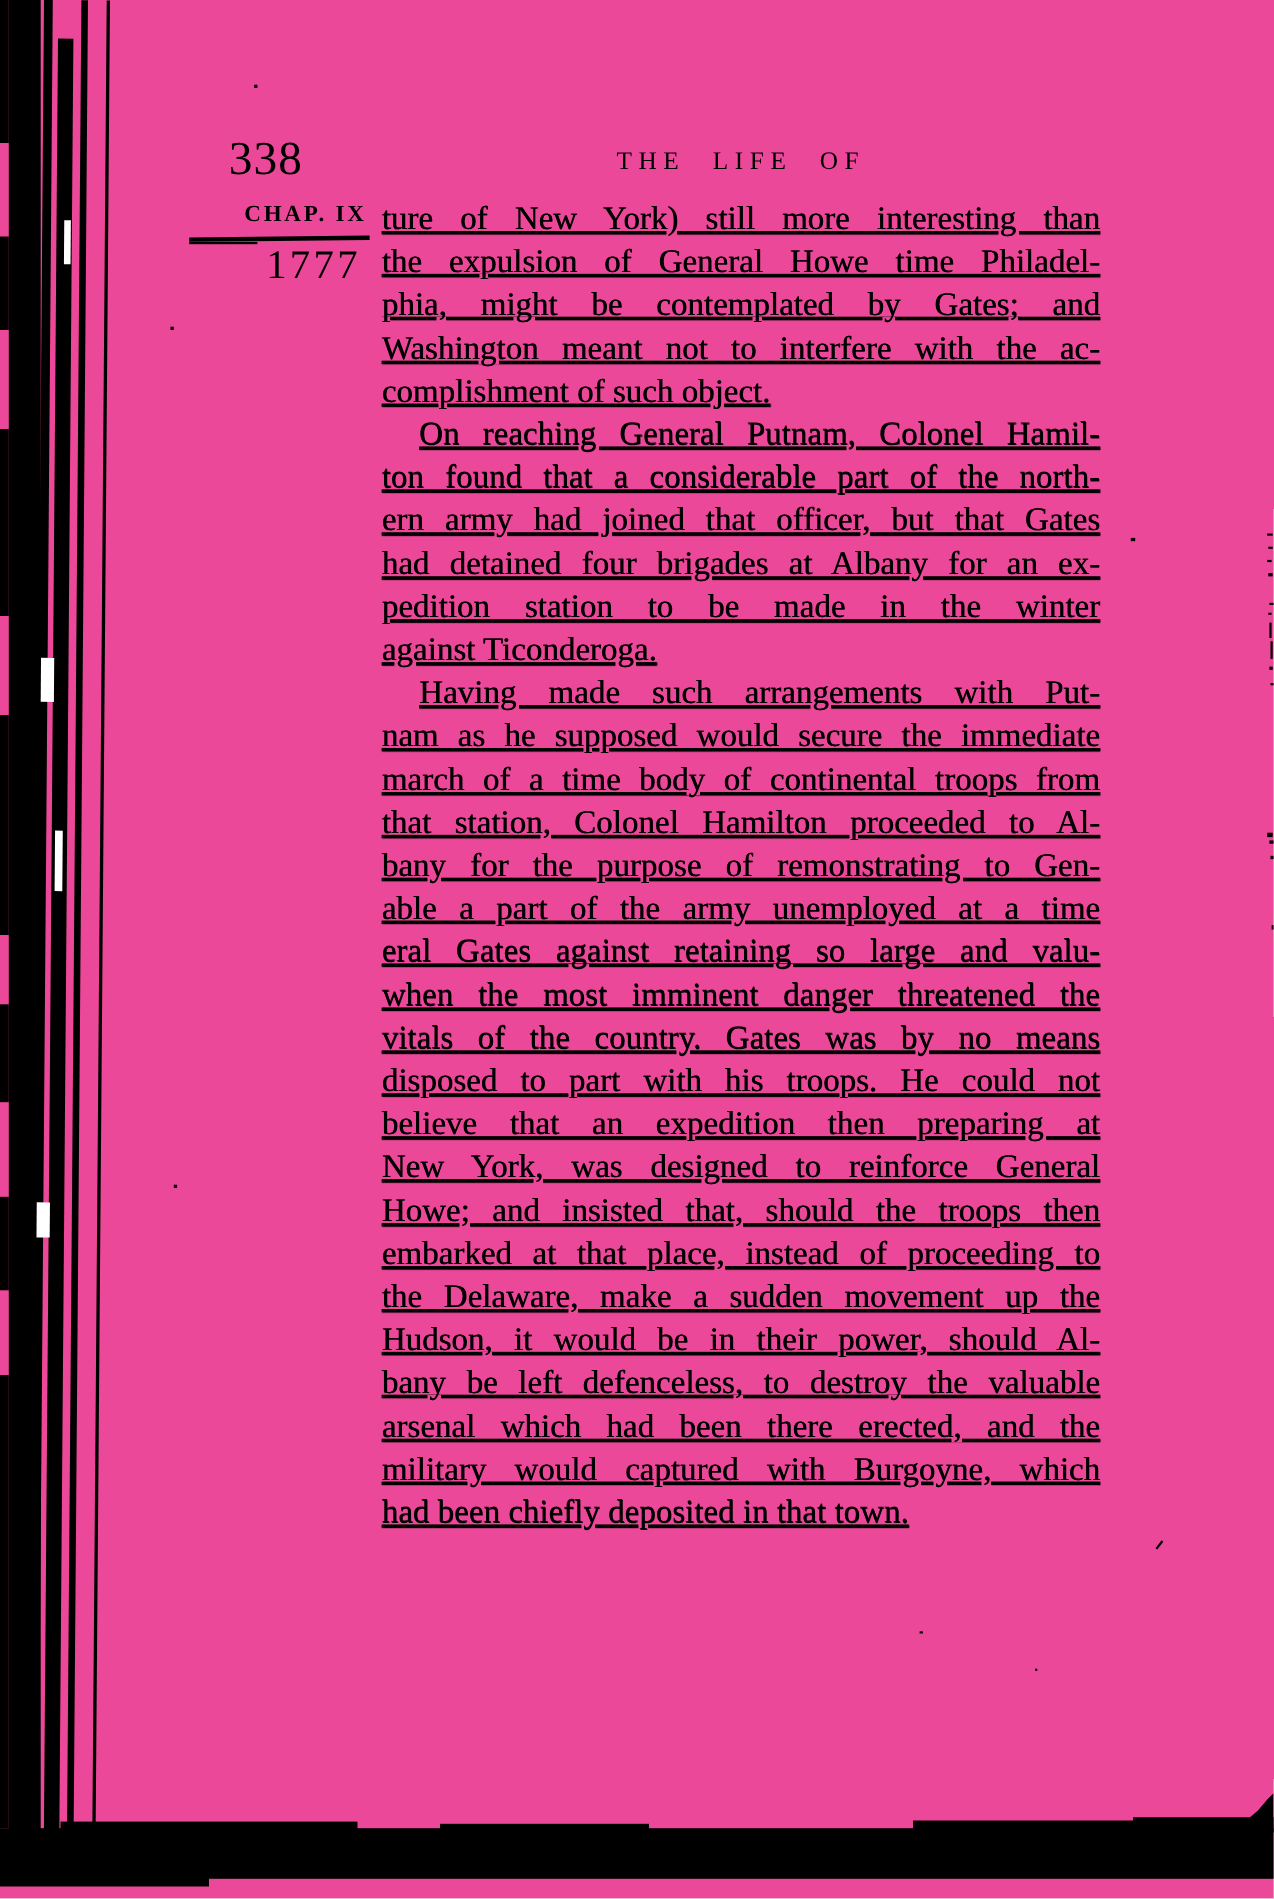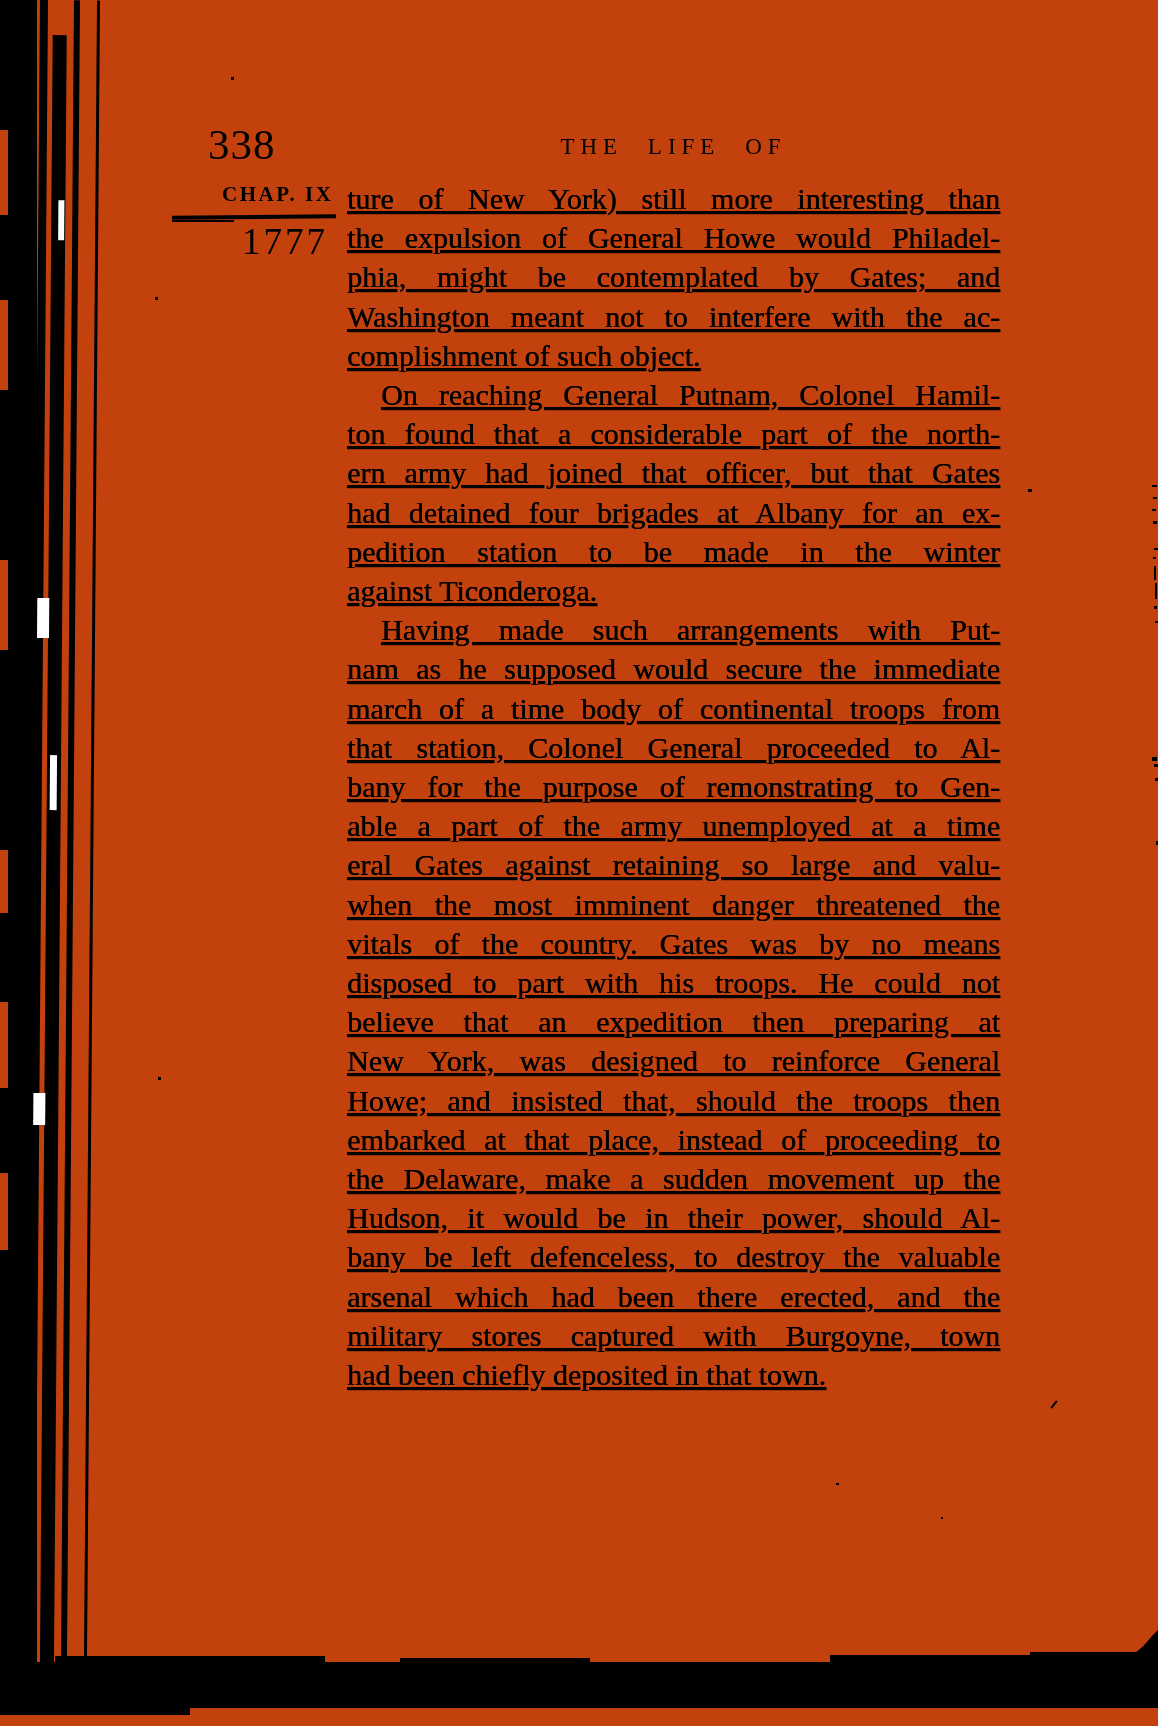--- a/index.html
+++ b/index.html
@@ -1,17 +1,17 @@
 <!DOCTYPE html>
 <html><head>
 <meta charset="utf-8">
 <style>
   html,body{margin:0;padding:0;background:#fff;}
   .page{
-    position:relative;width:1158px;height:1726px;background:#c2410c;
+    position:relative;width:1158px;height:1726px;background:#ec4899;
     overflow:hidden;font-family:"Liberation Serif","DejaVu Serif",serif;color:#000;
   }
   .pageno{
     position:absolute;left:208px;top:123px;font-size:43px;line-height:1;
     font-weight:400;letter-spacing:1px;
   }
   .header{
     position:absolute;left:347px;top:135px;width:653px;text-align:center;
     font-size:23px;line-height:1;font-weight:400;letter-spacing:6px;word-spacing:13px;
   }
@@ -49,49 +49,49 @@
   <div class="pageno">338</div>
   <div class="header">THE LIFE OF</div>
   <div class="chap">CHAP. IX</div>
   <div class="mrule"></div>
   <div class="mrule2"></div>
   <div class="year">1777</div>
 
   <div class="text">
 
   <div class="line">ture of New York) still more interesting than</div>
-      <div class="line">the expulsion of General Howe would Philadel-</div>
+      <div class="line">the expulsion of General Howe time Philadel-</div>
       <div class="line">phia, might be contemplated by Gates; and</div>
       <div class="line">Washington meant not to interfere with the ac-</div>
       <div class="line end">complishment of such object.</div>
       <div class="line indent">On reaching General Putnam, Colonel Hamil-</div>
       <div class="line">ton found that a considerable part of the north-</div>
       <div class="line">ern army had joined that officer, but that Gates</div>
       <div class="line">had detained four brigades at Albany for an ex-</div>
       <div class="line">pedition station to be made in the winter</div>
       <div class="line end">against Ticonderoga.</div>
       <div class="line indent">Having made such arrangements with Put-</div>
       <div class="line">nam as he supposed would secure the immediate</div>
       <div class="line">march of a time body of continental troops from</div>
-      <div class="line">that station, Colonel General proceeded to Al-</div>
+      <div class="line">that station, Colonel Hamilton proceeded to Al-</div>
       <div class="line">bany for the purpose of remonstrating to Gen-</div>
       <div class="line">able a part of the army unemployed at a time</div>
       <div class="line">eral Gates against retaining so large and valu-</div>
       <div class="line">when the most imminent danger threatened the</div>
       <div class="line">vitals of the country.  Gates was by no means</div>
       <div class="line">disposed to part with his troops.  He could not</div>
       <div class="line">believe that an expedition then preparing at</div>
       <div class="line">New York, was designed to reinforce General</div>
       <div class="line">Howe; and insisted that, should the troops then</div>
       <div class="line">embarked at that place, instead of proceeding to</div>
       <div class="line">the Delaware, make a sudden movement up the</div>
       <div class="line">Hudson, it would be in their power, should Al-</div>
       <div class="line">bany be left defenceless, to destroy the valuable</div>
       <div class="line">arsenal which had been there erected, and the</div>
-      <div class="line">military stores captured with Burgoyne, town</div>
+      <div class="line">military would captured with Burgoyne, which</div>
       <div class="line end">had been chiefly deposited in that town.</div>
     </div>
 
   <div>
 
     <i class="a" style="left:8px;top:0;width:29px;height:1712px"></i>
     <i class="a" style="left:0;top:0;width:8px;height:130px"></i>
     <i class="a" style="left:0;top:215px;width:8px;height:85px"></i>
     <i class="a" style="left:0;top:390px;width:8px;height:170px"></i>
     <i class="a" style="left:0;top:650px;width:8px;height:200px"></i>

